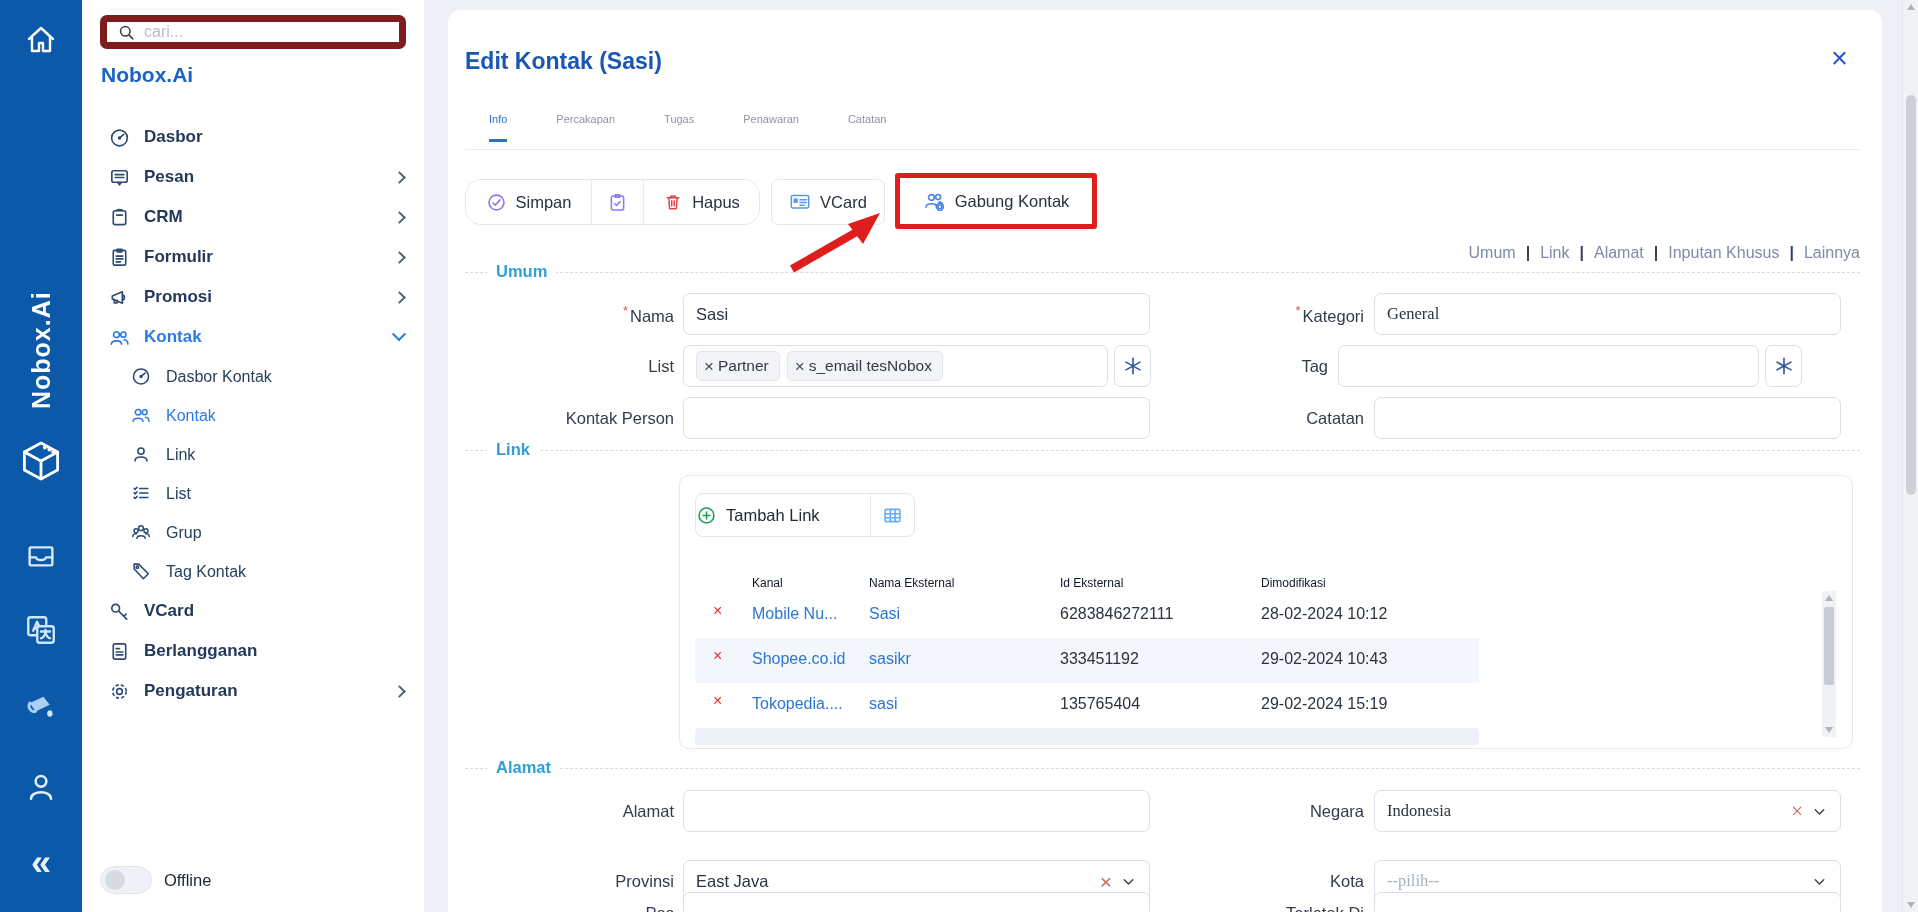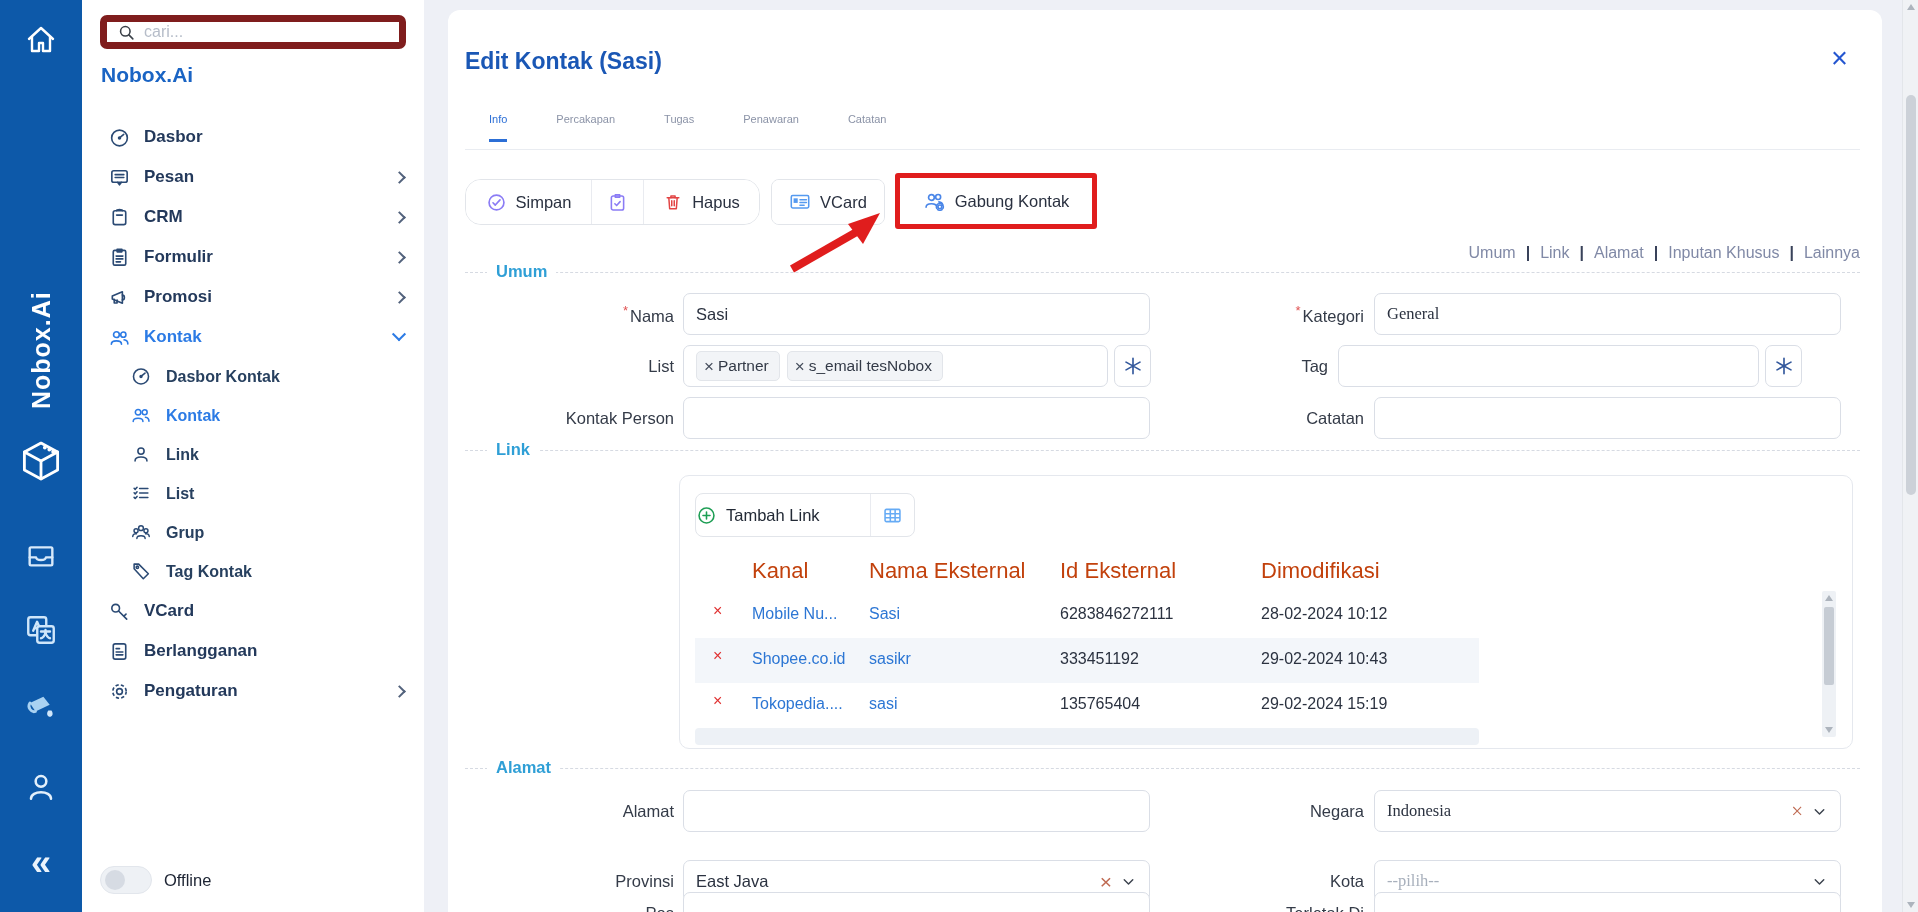--- a/index.html
+++ b/index.html
@@ -21,21 +21,21 @@
   .search-wrap { position:absolute; left:18px; top:15px; width:306px; height:34px; border:7px solid #7f1d1d;
     border-radius:7px; display:flex; align-items:center; padding:0 10px; gap:8px; background:#fff; }
   .search-wrap input { border:none; outline:none; flex:1; font-size:16px; color:#39404d; font-family:inherit; background:transparent; }
   .search-wrap input::placeholder { color:#b6bdc9; }
   .sb-brand { position:absolute; left:19px; top:63px; font-size:21px; font-weight:bold; color:#1a64c4; }
   .nav { position:absolute; left:0; top:117px; width:342px; }
   .nav-item { height:40px; display:flex; align-items:center; padding:0 20px 0 26px; gap:13px; cursor:pointer; }
   .nav-item .nav-ic { width:23px; height:23px; color:#2b4a74; flex:0 0 23px; }
   .nav-item .nav-lb { font-size:17px; font-weight:600; color:#23395b; flex:1; }
   .nav-sub .nav-item { height:39px; padding-left:48px; }
-  .nav-sub .nav-lb { font-size:16px; font-weight:700; color:#27405f; }
+  .nav-sub .nav-lb { font-size:16px; font-weight:400; color:#27405f; }
   .nav-item.active .nav-lb, .nav-item.active .nav-ic { color:#2c7be5; }
   .chev-r { width:9px; height:9px; border-right:2px solid #52627c; border-bottom:2px solid #52627c;
     transform:rotate(-45deg); flex:0 0 9px; }
   .chev-d { width:10px; height:10px; border-right:2px solid #2c7be5; border-bottom:2px solid #2c7be5;
     transform:rotate(45deg) translate(-2px,-2px); flex:0 0 10px; }
   .offline-row { position:absolute; left:18px; top:866px; display:flex; align-items:center; gap:12px; }
   .toggle { width:52px; height:28px; border-radius:14px; background:#eef1f5; border:1px solid #e2e6ec; position:relative; cursor:pointer; }
   .toggle .knob { position:absolute; left:4px; top:3px; width:20px; height:20px; border-radius:50%; background:#d6dbe3; }
   .offline-lb { font-size:16.5px; color:#1d2433; }
 
@@ -89,21 +89,21 @@
   .placeholder { color:#a8b0bc; }
 
   
   .lcard { position:absolute; left:231px; top:465px; width:1174px; height:274px; border:1px solid #e5e8ee;
     border-radius:10px; background:#fff; }
   .addgrp { position:absolute; left:15px; top:17px; height:44px; display:flex; border:1px solid #e2e5ea;
     border-radius:8px; overflow:hidden; background:#fff; }
   .addseg1 { width:174px; display:flex; align-items:center; justify-content:flex-start; gap:9px;
     font-size:16.5px; color:#232a36; cursor:pointer; }
   .addseg2 { width:44px; display:flex; align-items:center; justify-content:center; border-left:1px solid #e9ebf0; cursor:pointer; }
-  .th { position:absolute; top:82px; font-size:22px; color:#c2410c; }
+  .th { position:absolute; top:100px; font-size:12px; color:#0f172a; }
   .trow { position:absolute; left:15px; width:784px; height:45px; }
   .trow.zebra { background:#f3f6fa; }
   .trow span, .trow a { position:absolute; top:12px; font-size:16px; }
   .tdel { left:18px; color:#e03131; font-size:21px; top:9px !important; cursor:pointer; }
   .tlink { color:#2c76d4; cursor:pointer; text-decoration:none; }
   .strip4 { position:absolute; left:15px; top:252px; width:784px; height:17px; background:#edf1f6; border-radius:4px; }
   .vscroll { position:absolute; right:16px; top:115px; width:14px; height:146px; background:#eef1f5; border-radius:2px; }
   .vscroll .thumb { position:absolute; left:2px; top:16px; width:10px; height:78px; background:#c6ccd4; border-radius:2px; }
   .tri-up { position:absolute; left:3px; top:4px; width:0; height:0; border-left:4px solid transparent;
     border-right:4px solid transparent; border-bottom:6px solid #adb4bd; }

